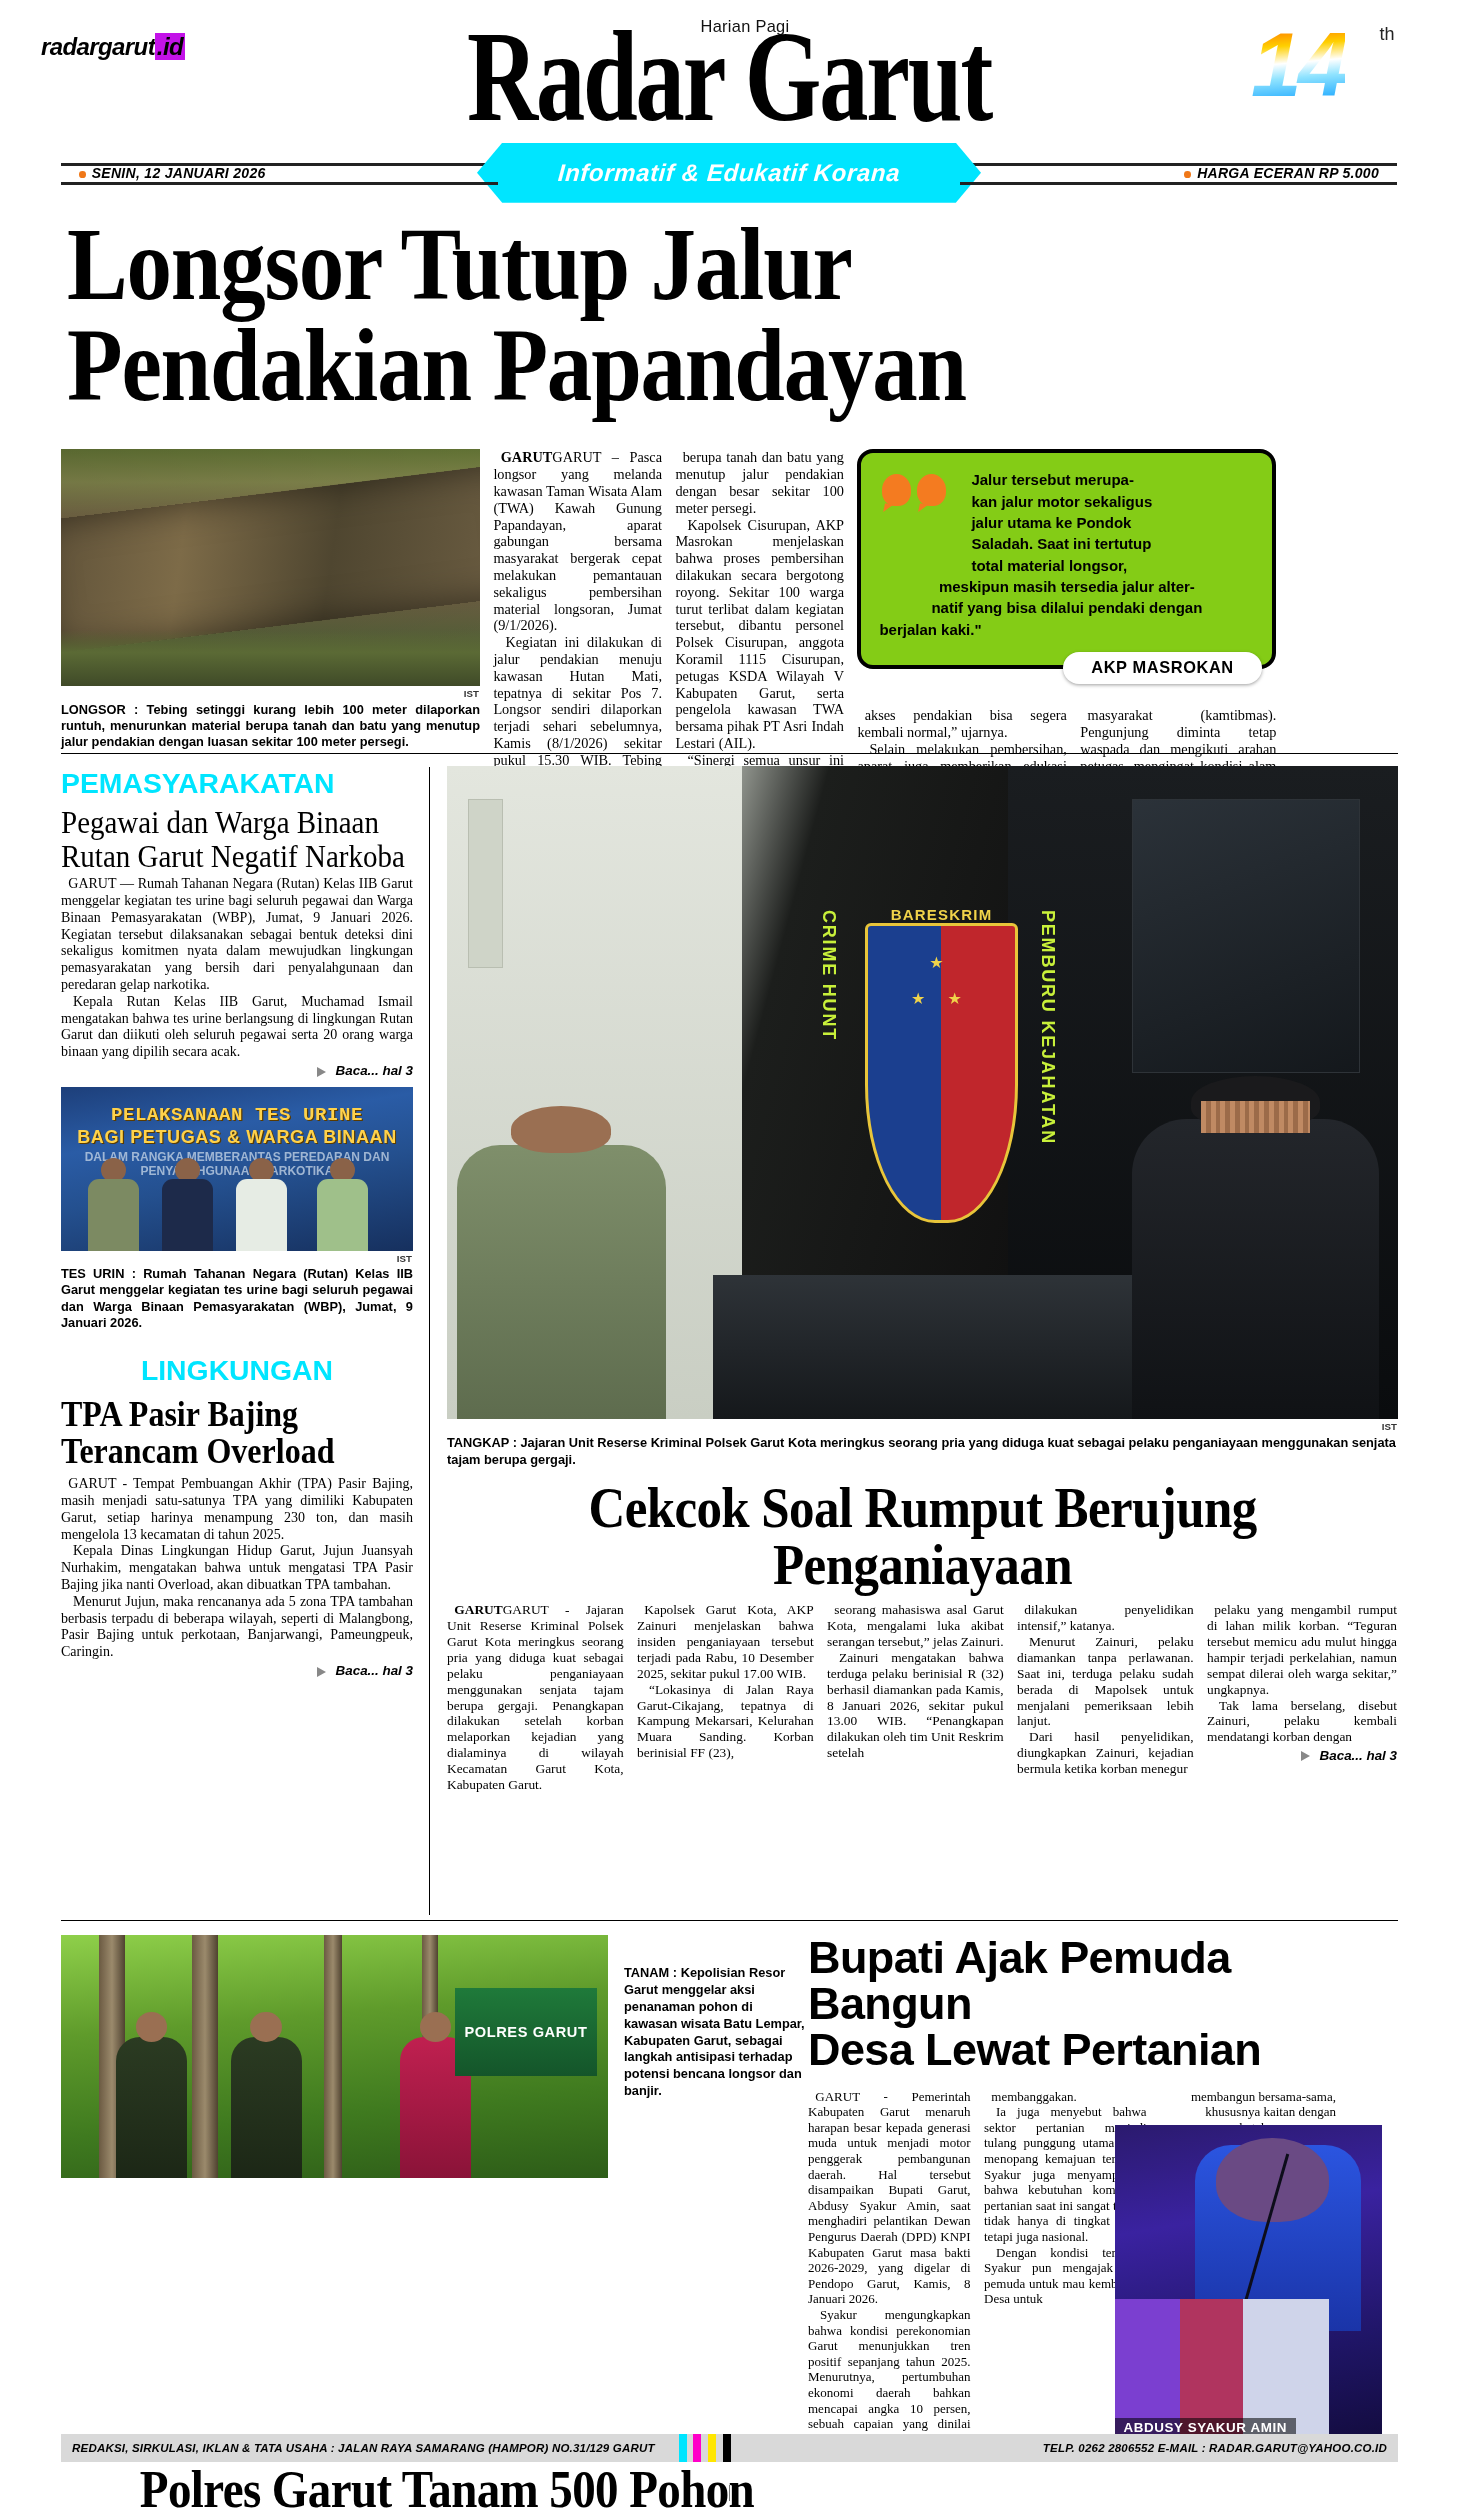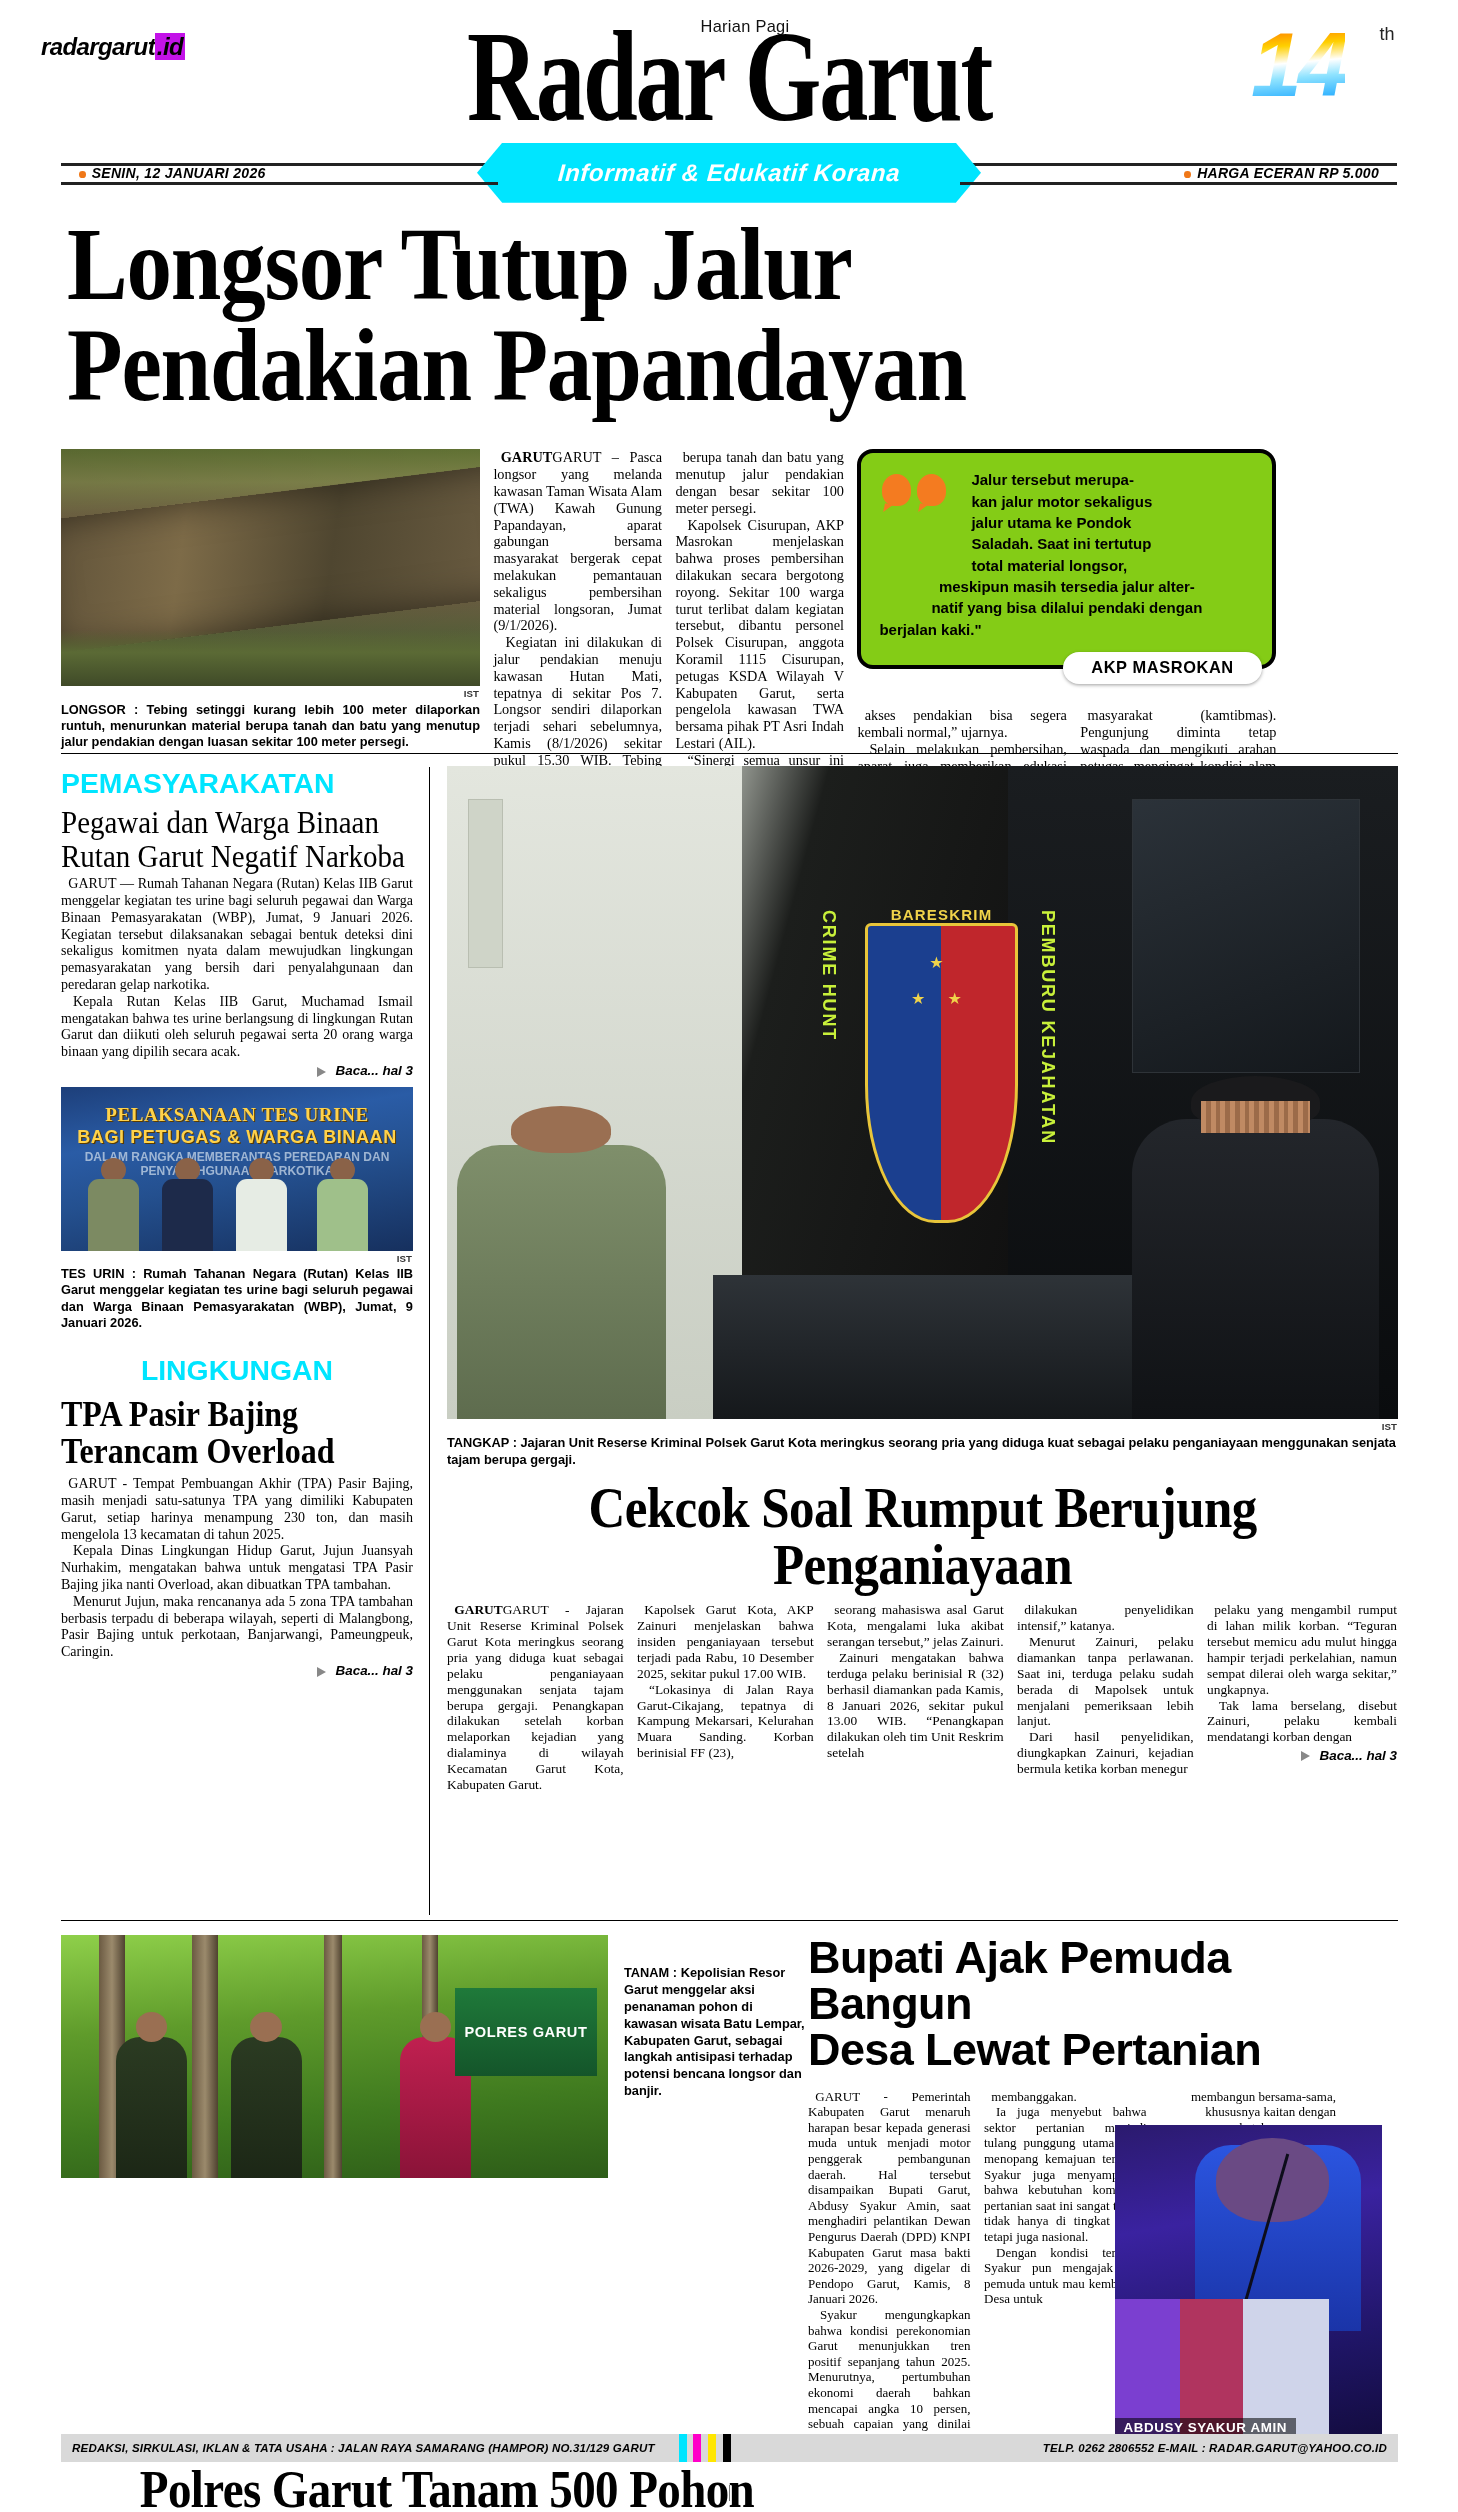--- a/index.html
+++ b/index.html
@@ -221,21 +221,21 @@
     position:absolute; left:61px; top:769px; width:352px;
   }
   .leftcol .bodytext { font-size:14px; line-height:1.2; }
 
   .photo-urine {
     width:352px; height:164px; position:relative; overflow:hidden;
     background:linear-gradient(170deg,#1d3f7a 0%,#2a5ca6 30%,#24508f 55%,#16305e 100%);
   }
   .photo-urine .banner-t1 {
     position:absolute; top:17px; left:0; width:100%; text-align:center;
-    font-family:Liberation Serif, serif; font-weight:bold;
+    font-family:Liberation Mono, monospace; font-weight:bold;
     font-size:19px; color:#ffd24a; letter-spacing:0.6px;
     text-shadow:1.2px 1.2px 0 #5a3b00;
   }
   .photo-urine .banner-t2 {
     position:absolute; top:40px; left:0; width:100%; text-align:center;
     font-family:"Liberation Sans", sans-serif; font-weight:bold;
     font-size:18px; color:#ffd24a; letter-spacing:0.6px;
     text-shadow:1.2px 1.2px 0 #5a3b00;
   }
   .photo-urine .banner-t3 {

